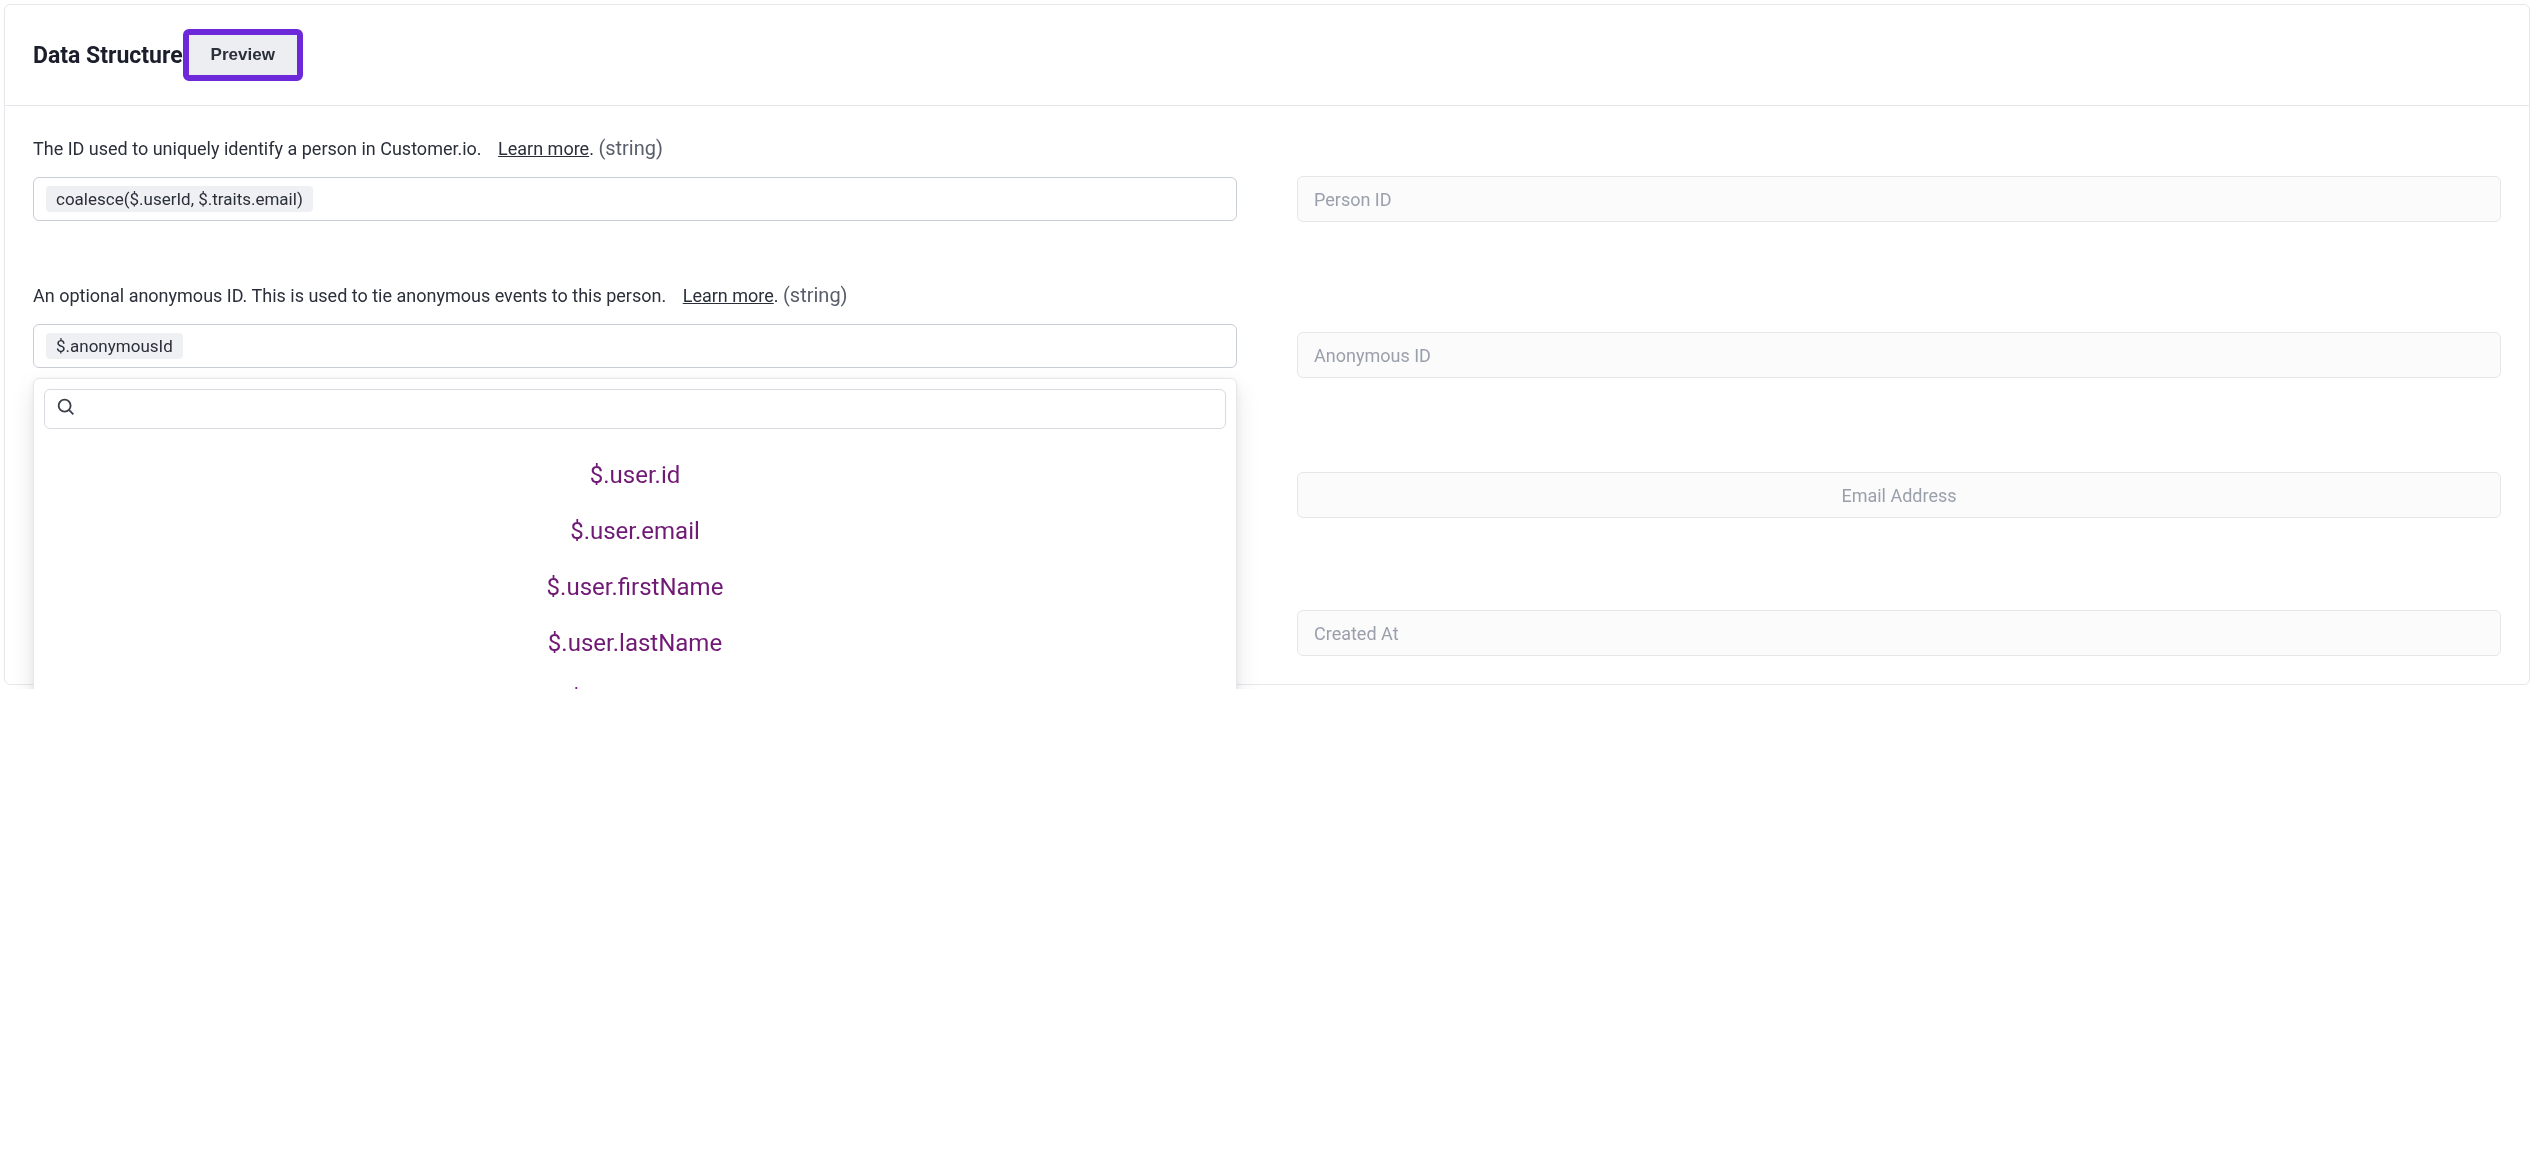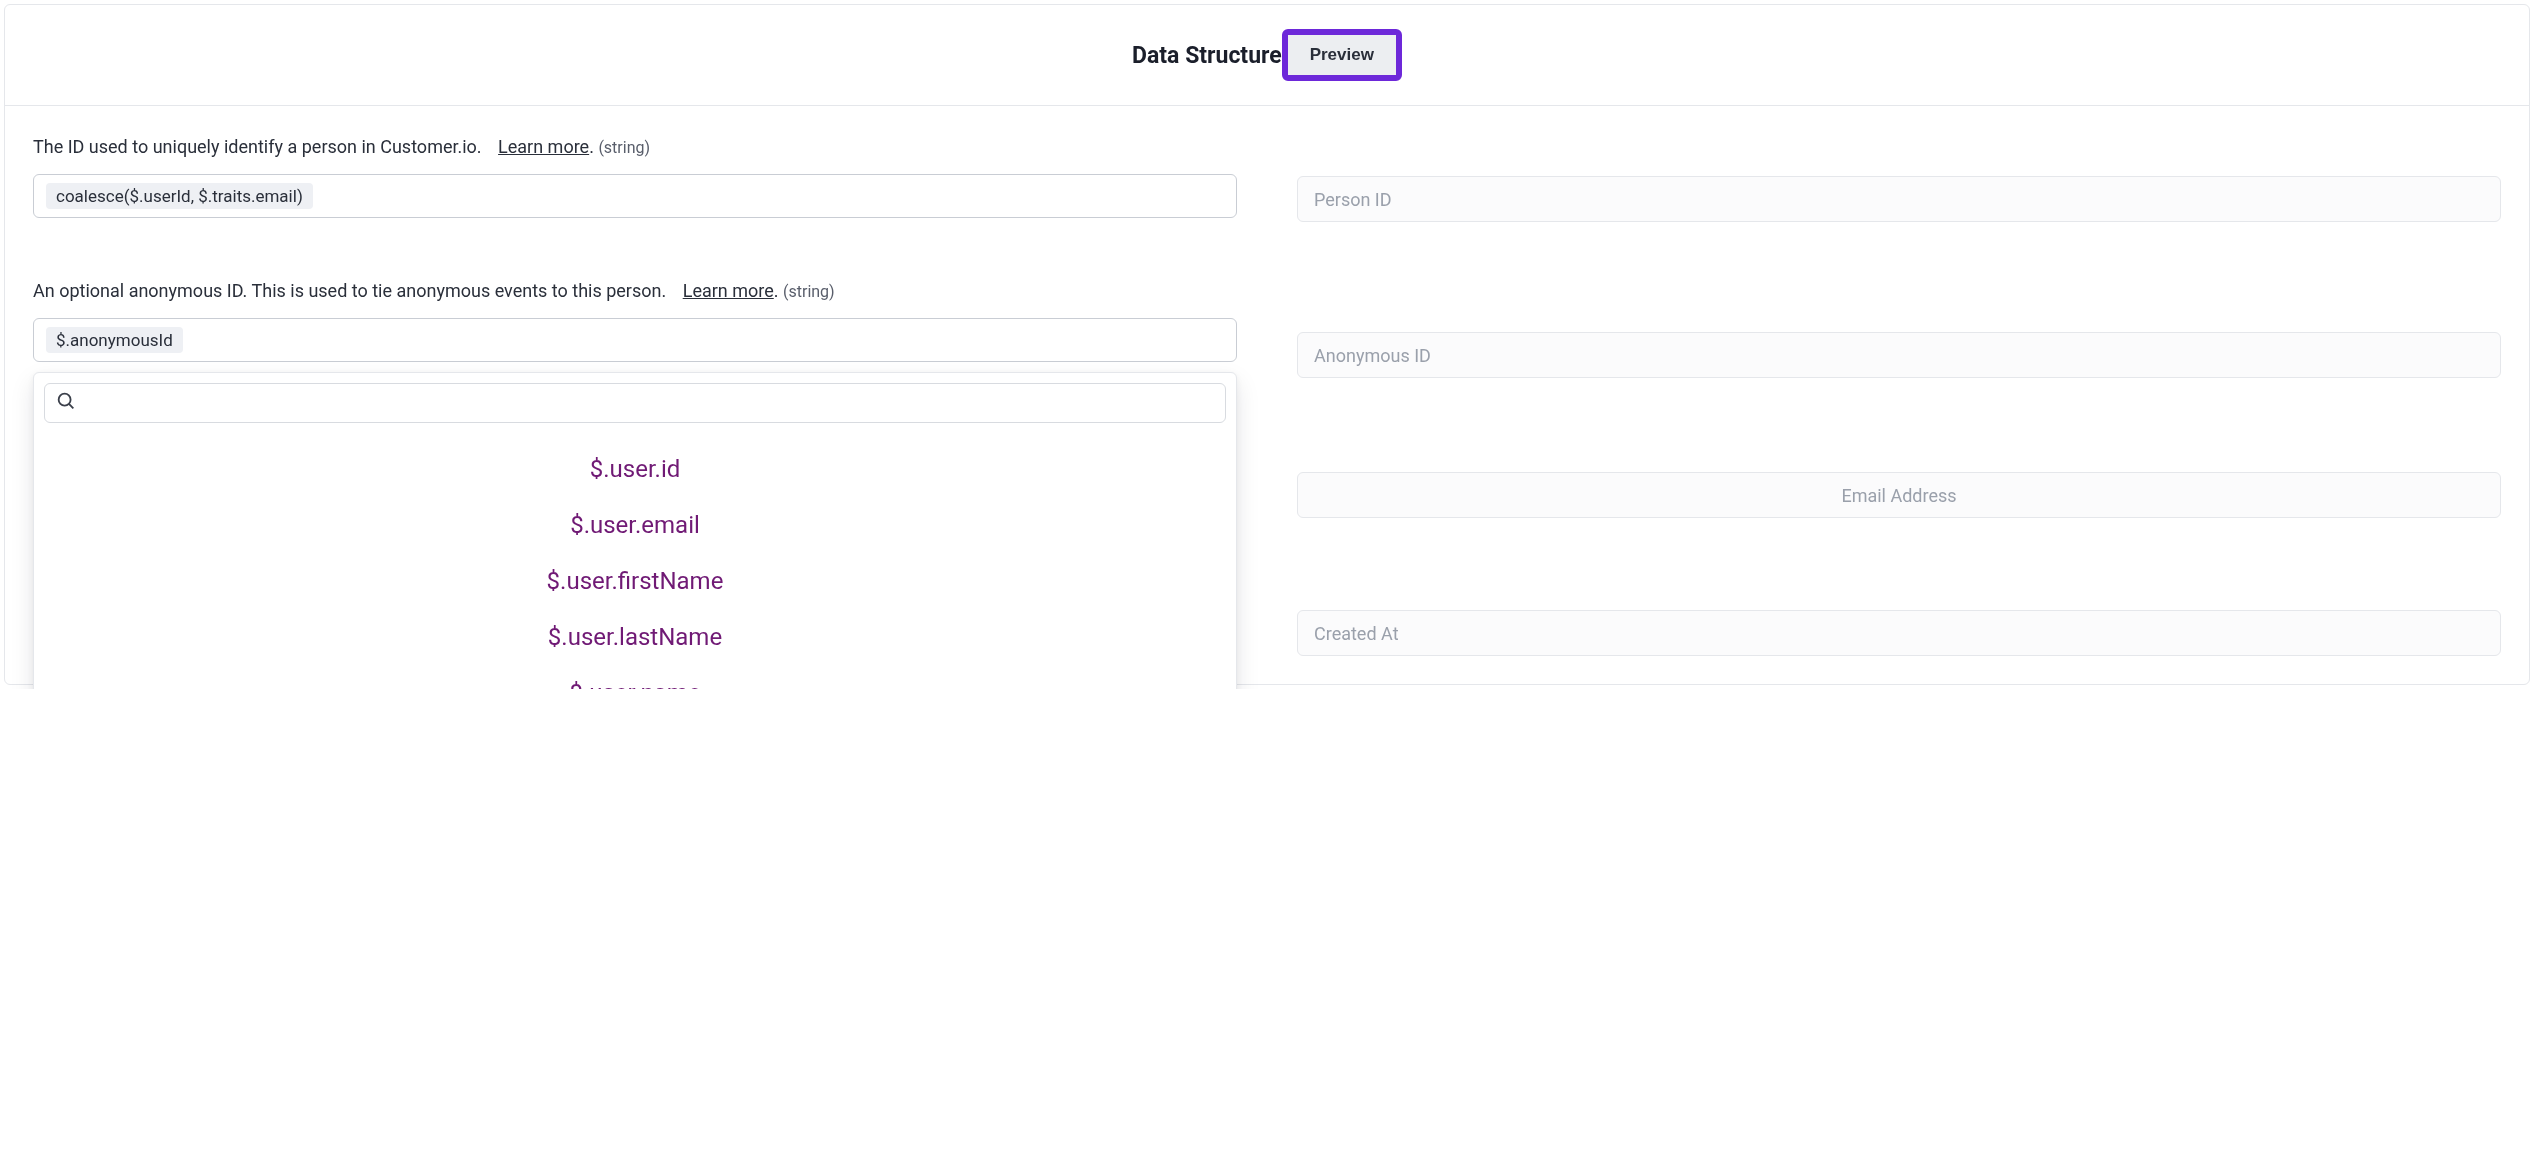--- a/index.html
+++ b/index.html
@@ -11,21 +11,21 @@
   }
   .panel {
     border: 1px solid #e5e7eb;
     border-radius: 6px;
     margin: 4px;
     background: #fff;
   }
   .panel-header {
     display: flex;
     align-items: center;
-    justify-content: center;
+    justify-content: flex-start;
     padding: 24px 28px;
     border-bottom: 1px solid #e5e7eb;
   }
   .panel-title {
     font-size: 23px;
     font-weight: 700;
     color: #1b1f2b;
   }
   .preview-btn {
     background: #eceef1;
@@ -60,21 +60,21 @@
     margin-bottom: 14px;
   }
   .field-desc .learn-more {
     text-decoration: underline;
     color: #2a2f3a;
     cursor: pointer;
     margin-left: 12px;
   }
   .field-desc .type-hint {
     color: #595e6b;
-    font-size: 16px;
+    font-size: 20px;
   }
   .expr-input {
     border: 1px solid #c9cdd4;
     border-radius: 6px;
     padding: 8px 12px;
     min-height: 44px;
     display: flex;
     align-items: center;
     background: #fff;
     cursor: text;

